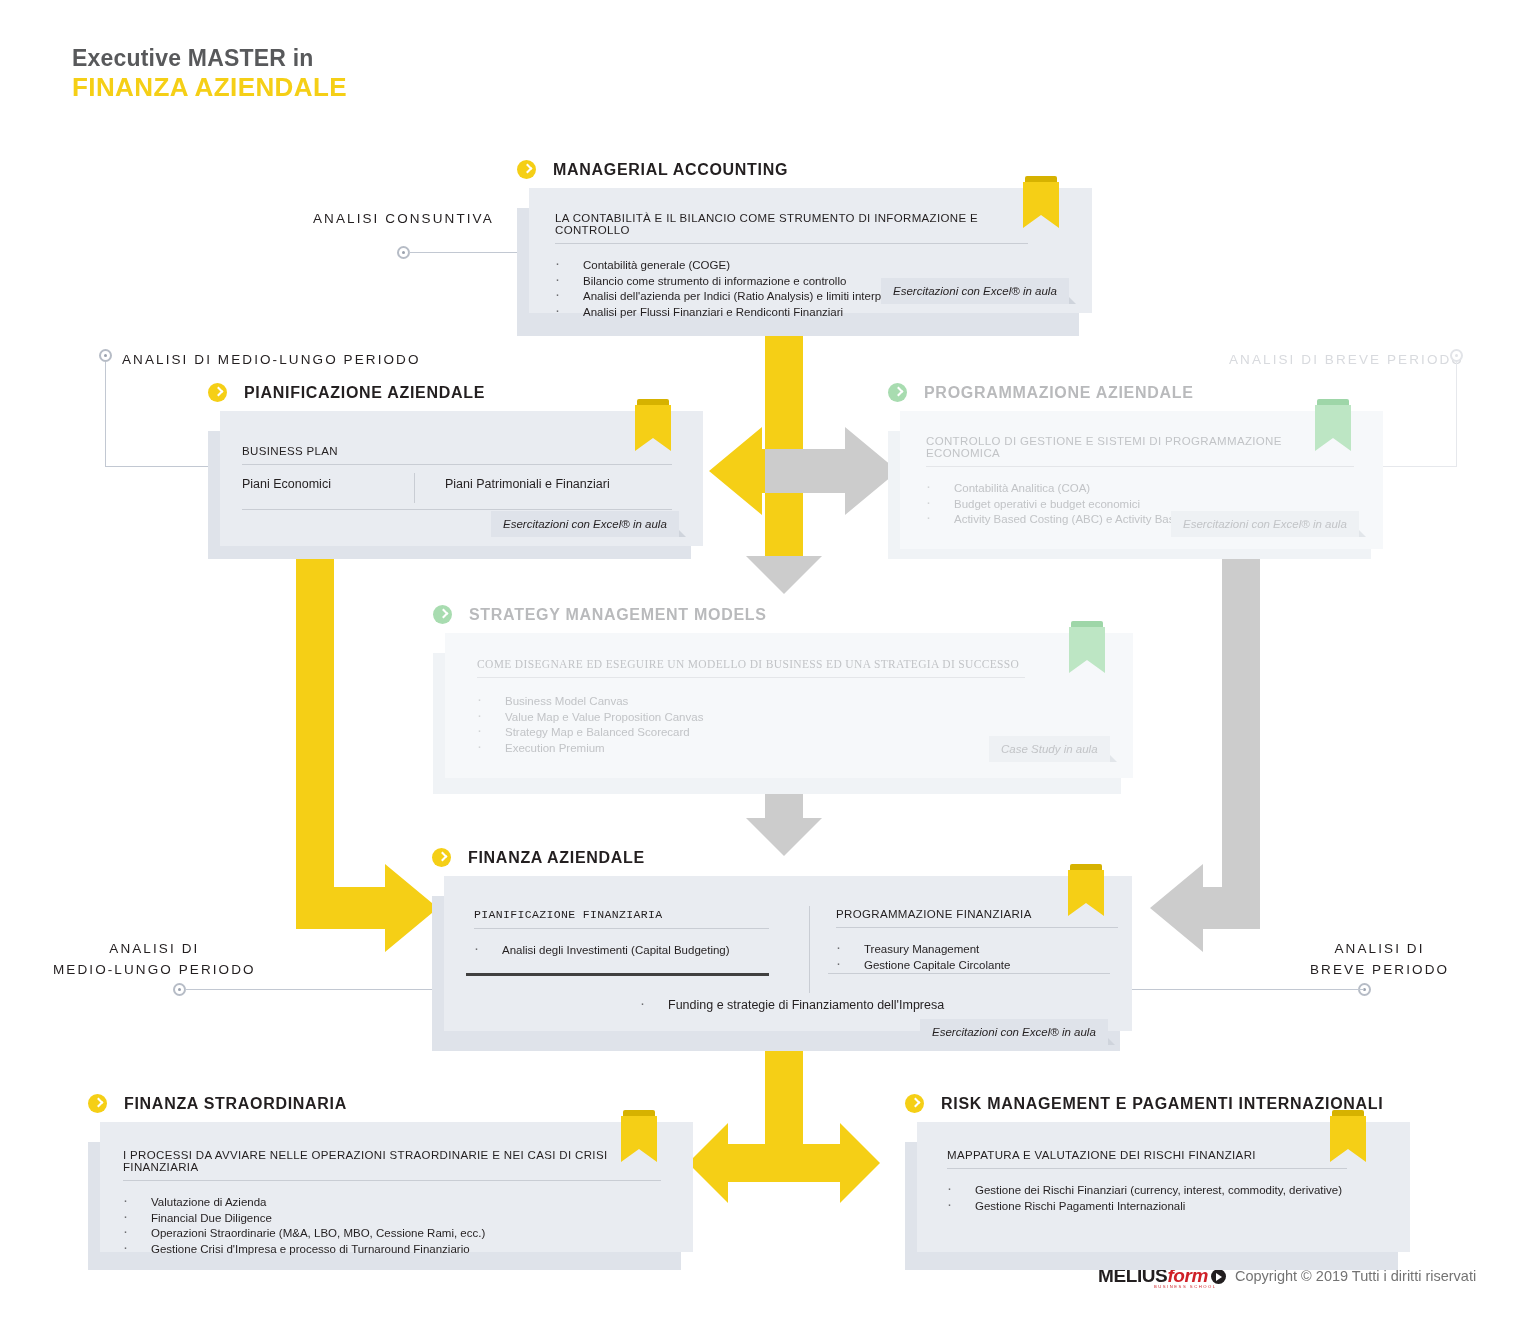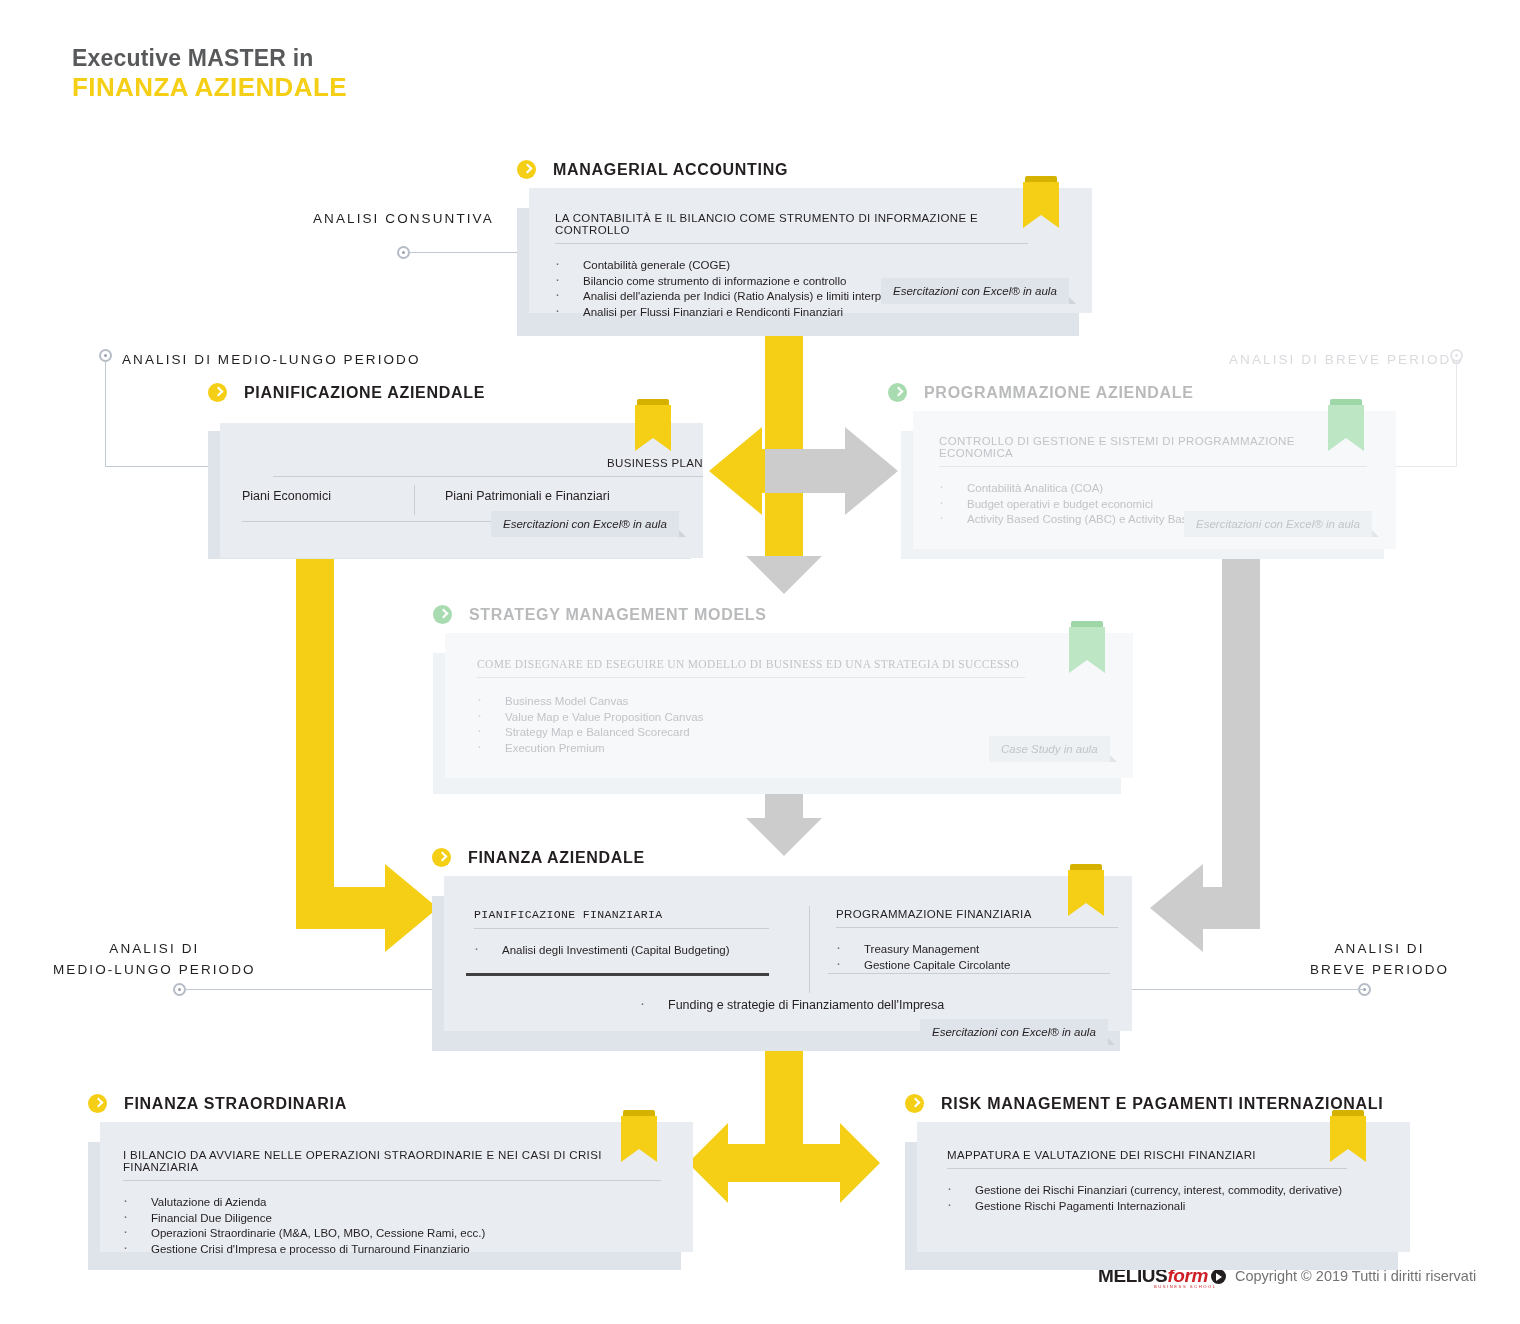--- a/index.html
+++ b/index.html
@@ -223,21 +223,21 @@
     </div>
   </div>
 
   <div class="block" style="left:208px;top:383px;">
     <div class="title">
       <span class="chev"></span>
       <span>PIANIFICAZIONE AZIENDALE</span>
     </div>
     <div class="cardwrap" style="width:495px;height:155px;">
       <div class="plate" style="left:0px;top:20px;width:483px;height:128px;"></div>
-      <div class="card" style="left:12px;top:12px;width:483px;height:135px;text-align:right;">
+      <div class="card" style="left:12px;top:0px;width:483px;height:135px;">
         <div class="sub" style="margin:34px 0 0 22px;width:430px;box-sizing:border-box;">BUSINESS PLAN</div>
         <div style="position:relative;margin:12px 0 0 22px;width:430px;height:32px;border-bottom:1px solid #c9cdd4;">
           <div style="position:absolute;left:0;top:0;font-size:12.5px;color:#231f20;">Piani Economici</div>
           <div class="vsep" style="left:172px;top:-4px;height:30px;"></div>
           <div style="position:absolute;left:203px;top:0;font-size:12.5px;color:#231f20;">Piani Patrimoniali e Finanziari</div>
         </div>
       </div>
       <div class="tagwrap" style="left:283px;top:100px;">
         <div class="tag">Esercitazioni con Excel® in aula</div>
       </div>
@@ -246,21 +246,21 @@
           <div class="body"></div>
       </div>
     </div>
   </div>
 
   <div class="block muted" style="left:888px;top:383px;">
     <div class="title">
       <span class="chev"></span>
       <span>PROGRAMMAZIONE AZIENDALE</span>
     </div>
-    <div class="cardwrap" style="width:495px;height:155px;margin-left:13px;">
+    <div class="cardwrap" style="width:495px;height:155px;">
       <div class="plate pale" style="left:0px;top:20px;width:483px;height:128px;"></div>
       <div class="card pale" style="left:12px;top:0px;width:483px;height:138px;">
         <div class="sub" style="margin:24px 0 0 26px;width:428px;box-sizing:border-box;">CONTROLLO DI GESTIONE E SISTEMI DI PROGRAMMAZIONE ECONOMICA</div>
         <ul class="bul" style="margin:14px 0 0 18px;">
           <li>Contabilità Analitica (COA)</li>
           <li>Budget operativi e budget economici</li>
           <li>Activity Based Costing (ABC) e Activity Based Management (ABM)</li>
         </ul>
       </div>
       <div class="tagwrap" style="left:283px;top:100px;">
@@ -352,21 +352,21 @@
   <div class="cline" style="left:1120px;top:989px;width:244px;height:1px;"></div>
 
   <div class="block" style="left:88px;top:1094px;">
     <div class="title">
       <span class="chev"></span>
       <span>FINANZA STRAORDINARIA</span>
     </div>
     <div class="cardwrap" style="width:605px;height:150px;">
       <div class="plate" style="left:0px;top:20px;width:593px;height:128px;"></div>
       <div class="card" style="left:12px;top:0px;width:593px;height:130px;">
-        <div class="sub" style="margin:27px 0 0 23px;width:538px;box-sizing:border-box;">I BILANCIO DA AVVIARE NELLE OPERAZIONI STRAORDINARIE E NEI CASI DI CRISI FINANZIARIA</div>
+        <div class="sub" style="margin:27px 0 0 23px;width:538px;box-sizing:border-box;">I PROCESSI DA AVVIARE NELLE OPERAZIONI STRAORDINARIE E NEI CASI DI CRISI FINANZIARIA</div>
         <ul class="bul" style="margin:14px 0 0 15px;">
           <li>Valutazione di Azienda</li>
           <li>Financial Due Diligence</li>
           <li>Operazioni Straordinarie (M&amp;A, LBO, MBO, Cessione Rami, ecc.)</li>
           <li>Gestione Crisi d'Impresa e processo di Turnaround Finanziario</li>
         </ul>
       </div>
       <div class="ribbon" style="left:533px;top:-12px;">
         <div class="fold"></div>
           <div class="body"></div>

